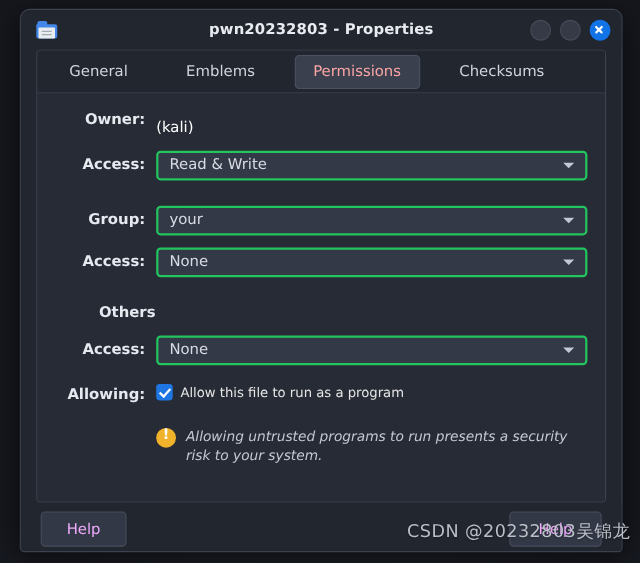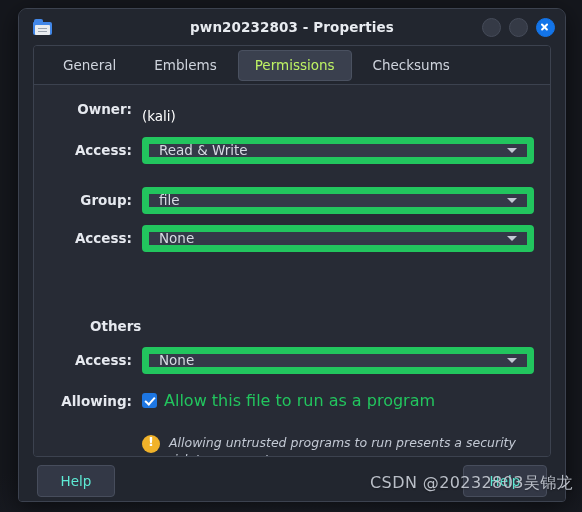--- a/index.html
+++ b/index.html
@@ -127,41 +127,41 @@
     display: flex;
     flex-direction: column;
     border: 1px solid #3c424f;
     border-radius: 4px;
     background: #272b35;
     overflow: hidden;
   }
   #tabbar {
     display: flex;
     align-items: flex-end;
-    gap: 4px;
+    gap: 19px;
     height: 38px;
     flex: 0 0 38px;
     padding: 0 12px;
     background: #22262f;
     border-bottom: 1px solid #3c424f;
   }
   .tab-item {
     padding: 6px 16px 7px;
     margin-bottom: 3px;
     font-size: 13.5px;
     color: #cfd4dd;
     border: 1px solid transparent;
     border-radius: 4px;
     cursor: default;
     white-space: nowrap;
   }
   .tab-item.active {
     background: #3a404e;
     border-color: #4a5160;
-    color: #bef264;
+    color: #fca5a5;
   }
 
   
   #page {
     flex: 1 1 auto;
     background: #272b35;
     padding: 16px 16px 10px 16px;
     position: relative;
   }
   .grid {
@@ -174,35 +174,34 @@
   .lbl {
     font-size: 13.5px;
     font-weight: bold;
     color: #e6e9ef;
     text-align: right;
     white-space: nowrap;
   }
   .lbl.left {
     text-align: left;
     padding-left: 40px;
-    margin-top: 42px;
   }
   .plain {
     font-size: 13.5px;
     color: #ffffff;
   }
   .row-h { height: 30px; }
   .row-combo { height: 38px; display: flex; align-items: center; }
 
   .combo {
     position: relative;
     width: 100%;
     height: 27px;
     background: #343948;
-    border: 7px solid #22c55e;
+    border: 2px solid #22c55e;
     border-radius: 4px;
     display: flex;
     align-items: center;
     padding: 0 26px 0 10px;
     box-sizing: border-box;
     font-size: 13.5px;
     color: #d7dbe3;
     cursor: default;
   }
   .combo .arrow {
@@ -235,22 +234,22 @@
   .checkbox::after {
     content: "";
     position: absolute;
     left: 4.6px; top: 1.8px;
     width: 4px; height: 8px;
     border: solid #ffffff;
     border-width: 0 2px 2px 0;
     transform: rotate(42deg);
   }
   .chk-label {
-    font-size: 16px;
-    color: #22c55e;
+    font-size: 12px;
+    color: #e5e5e5;
   }
 
   .warn-row {
     display: flex;
     align-items: flex-start;
     gap: 9px;
     margin-top: 24px;
     padding-left: 0;
   }
   .warn-icon {
@@ -287,21 +286,21 @@
     display: flex;
     align-items: flex-start;
     justify-content: space-between;
     background: #22262f;
     box-sizing: border-box;
   }
   .btn {
     min-width: 78px;
     padding: 7px 20px;
     font-size: 13.5px;
-    color: #5eead4;
+    color: #f0abfc;
     background: #333846;
     border: 1px solid #474d5c;
     border-radius: 4px;
     text-align: center;
     cursor: default;
     box-sizing: border-box;
   }
   .btn.primary {
     min-width: 84px;
   }
@@ -367,21 +366,21 @@
             <span class="arrow"></span>
           </div>
         </div>
 
         <div class="spacer-sm"></div>
         <div class="spacer-sm"></div>
 
         <div class="lbl row-combo" style="justify-content:flex-end;">Group:</div>
         <div class="row-combo">
           <div class="combo">
-            <span>file</span>
+            <span>your</span>
             <span class="arrow"></span>
           </div>
         </div>
 
         <div class="lbl row-combo" style="justify-content:flex-end;">Access:</div>
         <div class="row-combo">
           <div class="combo">
             <span>None</span>
             <span class="arrow"></span>
           </div>

